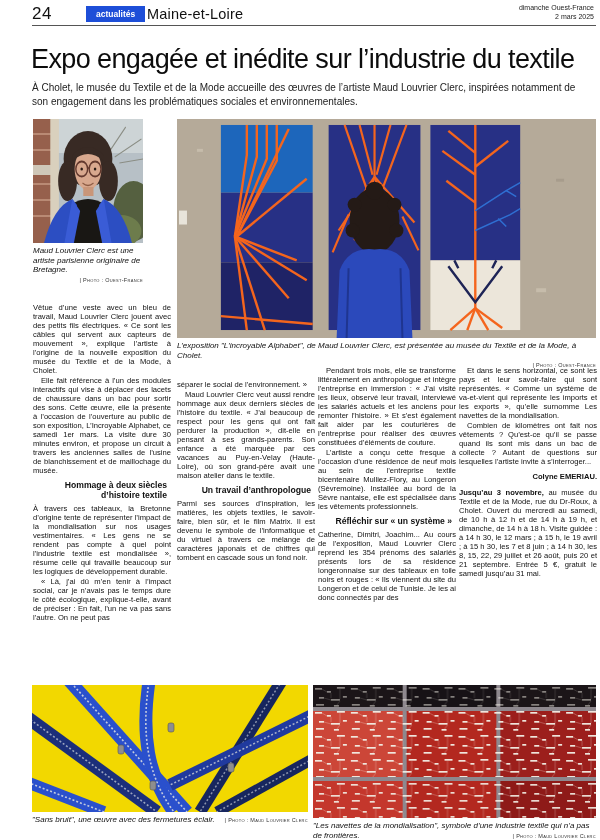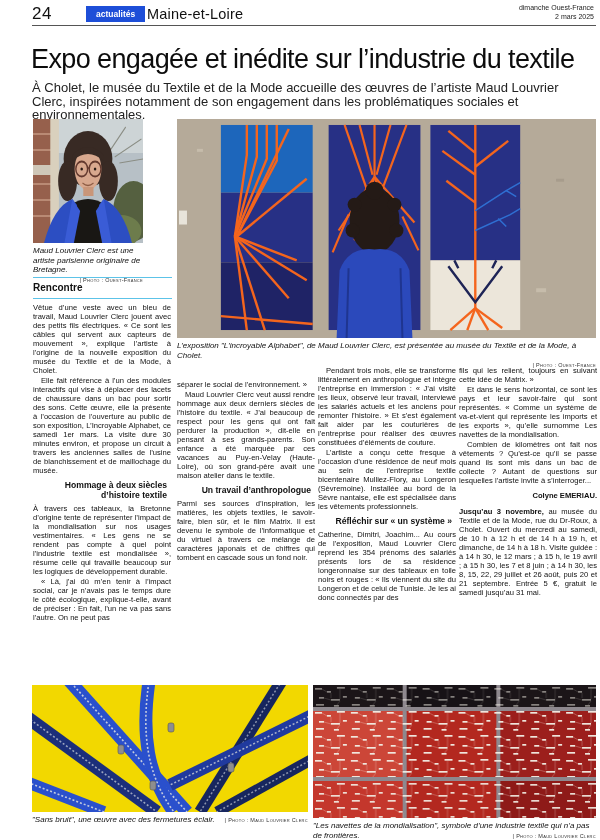--- a/index.html
+++ b/index.html
@@ -9,21 +9,21 @@
   .hdr{position:absolute;left:32px;right:4px;top:4px;height:22px;}
   .pagenum{position:absolute;left:0;top:0;font-size:17px;letter-spacing:.5px;}
   .badge{position:absolute;left:36px;top:2px;background:#1d4ed8;color:#fff;
          font-size:8.5px;font-weight:bold;padding:3px 10px 3px 10px;margin-left:18px;}
   .region{position:absolute;left:115px;top:2px;font-size:14.5px;letter-spacing:.2px;}
   .edition{position:absolute;right:2px;top:0;text-align:right;font-size:7px;line-height:8.5px;color:#222;}
   .hrule{position:absolute;left:32px;right:4px;top:25px;border-top:1px solid #555;}
   
   .headline{position:absolute;left:31px;top:44px;width:560px;font-size:27px;
             letter-spacing:-0.6px;font-weight:500;color:#0c0c0c;}
-  .standfirst{position:absolute;left:32px;top:81px;width:545px;font-size:13px;
+  .standfirst{position:absolute;left:32px;top:81px;width:545px;font-size:10px;
               line-height:13.5px;color:#222;}
   
   figure{margin:0;padding:0;}
   .fig-portrait{position:absolute;left:33px;top:119px;width:110px;}
   .fig-main{position:absolute;left:177px;top:119px;width:419px;}
   .fig-zip{position:absolute;left:32px;top:685px;width:276px;}
   .fig-shuttle{position:absolute;left:313px;top:685px;width:283px;}
   .ph{display:block;width:100%;}
   figcaption{font-size:8px;line-height:9.5px;font-style:italic;color:#111;margin-top:3px;}
   .credit{font-size:5.5px;font-style:normal;font-variant:small-caps;color:#333;
@@ -185,21 +185,20 @@
           <path d="M282 150 L278 142 M316 150 L320 142"></path>
         </g>
       </g>
     </svg>
     <figcaption>
       <span>L’exposition "L’incroyable Alphabet", de Maud Louvrier Clerc, est présentée au musée du Textile et de la Mode, à Cholet.</span>
       <span class="credit">| Photo : Ouest-France</span>
     </figcaption>
   </figure>
 
-  <div class="kicker">Rencontre</div>
 
   <div class="col col1">
     <p>Vêtue d’une veste avec un bleu de travail, Maud Louvrier Clerc jouent avec des petits fils électriques. « Ce sont les câbles qui servent aux capteurs de mouvement », explique l’artiste à l’origine de la nouvelle exposition du musée du Textile et de la Mode, à Cholet.</p>
     <p class="ind">Elle fait référence à l’un des modules interactifs qui vise à déplacer des lacets de chaussure dans un bac pour sortir des sons. Cette œuvre, elle la présente à l’occasion de l’ouverture au public de son exposition, L’Incroyable Alphabet, ce samedi 1er mars. La visite dure 30 minutes environ, et propose un circuit à travers les anciennes salles de l’usine de blanchissement et de maillochage du musée.</p>
     <h3 class="subhead">Hommage à deux siècles d’histoire textile</h3>
     <p>À travers ces tableaux, la Bretonne d’origine tente de représenter l’impact de la mondialisation sur nos usages vestimentaires. « Les gens ne se rendent pas compte à quel point l’industrie textile est mondialisée », résume celle qui travaille beaucoup sur les logiques de développement durable.</p>
     <p class="ind">« Là, j’ai dû m’en tenir à l’impact social, car je n’avais pas le temps dure le côté écologique, explique-t-elle, avant de préciser : En fait, l’un ne va pas sans l’autre. On ne peut pas</p>
   </div>
 
   <div class="col col2">
@@ -210,21 +209,20 @@
   </div>
 
   <div class="col col3">
     <p class="ind">Pendant trois mois, elle se transforme littéralement en anthropologue et intègre l’entreprise en immersion : « J’ai visité les lieux, observé leur travail, interviewé les salariés actuels et les anciens pour remonter l’histoire. » Et s’est également fait aider par les couturières de l’entreprise pour réaliser des œuvres constituées d’éléments de couture.</p>
     <p class="ind">L’artiste a conçu cette fresque à l’occasion d’une résidence de neuf mois au sein de l’entreprise textile bicentenaire Mulliez-Flory, au Longeron (Sèvremoine). Installée au bord de la Sèvre nantaise, elle est spécialisée dans les vêtements professionnels.</p>
     <h3 class="subhead">Réfléchir sur « un système »</h3>
     <p>Catherine, Dimitri, Joachim... Au cours de l’exposition, Maud Louvrier Clerc reprend les 354 prénoms des salariés présents lors de sa résidence longeronnaise sur des tableaux en toile noirs et rouges : « Ils viennent du site du Longeron et de celui de Tunisie. Je les ai donc connectés par des</p>
   </div>
 
   <div class="col col4">
-    <p>fils qui les relient, toujours en suivant cette idée de Matrix. »</p>
     <p class="ind">Et dans le sens horizontal, ce sont les pays et leur savoir-faire qui sont représentés. « Comme un système de va-et-vient qui représente les imports et les exports », qu’elle surnomme Les navettes de la mondialisation.</p>
     <p class="ind">Combien de kilomètres ont fait nos vêtements ? Qu’est-ce qu’il se passe quand ils sont mis dans un bac de collecte ? Autant de questions sur lesquelles l’artiste invite à s’interroger...</p>
     <p class="signature">Colyne EMERIAU.</p>
     <p><span class="lead">Jusqu’au 3 novembre,</span><span> au musée du Textile et de la Mode, rue du Dr-Roux, à Cholet. Ouvert du mercredi au samedi, de 10 h à 12 h et de 14 h à 19 h, et dimanche, de 14 h à 18 h. Visite guidée : à 14 h 30, le 12 mars ; à 15 h, le 19 avril ; à 15 h 30, les 7 et 8 juin ; à 14 h 30, les 8, 15, 22, 29 juillet et 26 août, puis 20 et 21 septembre. Entrée 5 €, gratuit le samedi jusqu’au 31 mai.</span></p>
   </div>
 
   <figure class="fig-zip">
     <svg class="ph" viewBox="0 0 276 127" width="276" height="127" preserveAspectRatio="none" role="img">
       <rect width="276" height="127" fill="#f2d800"></rect>
       <g fill="none">

